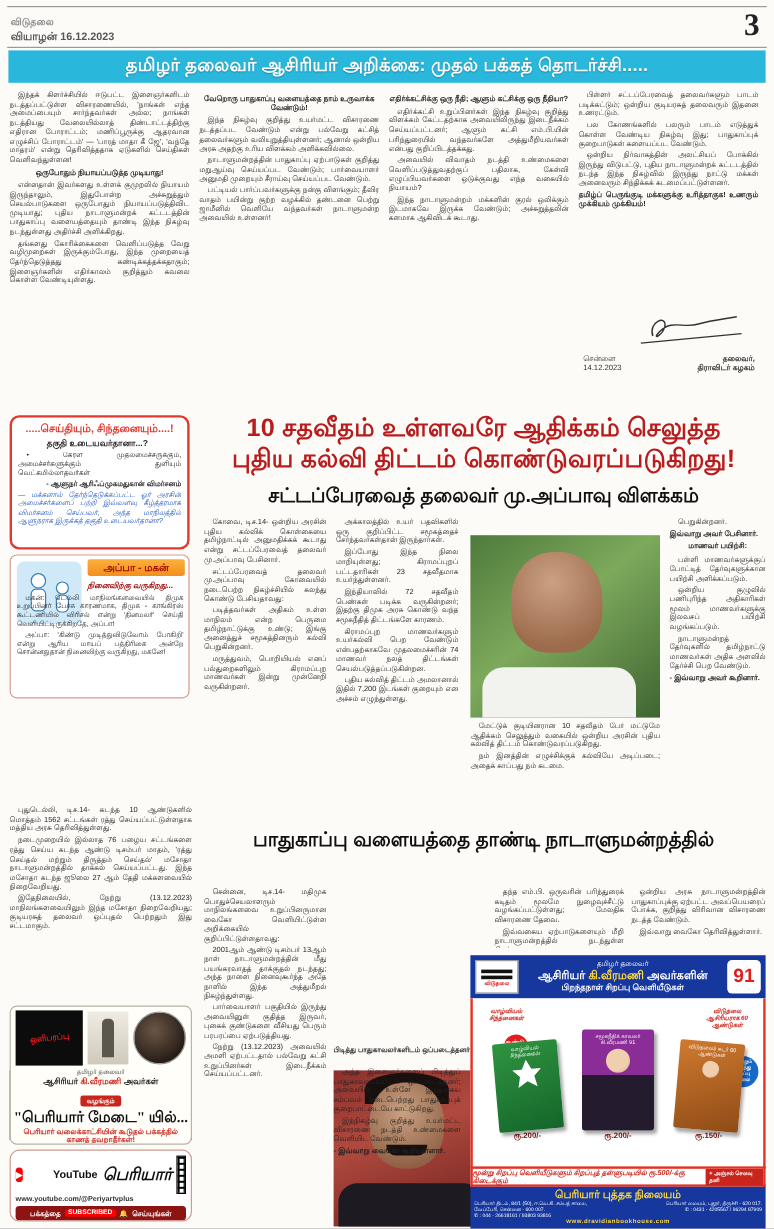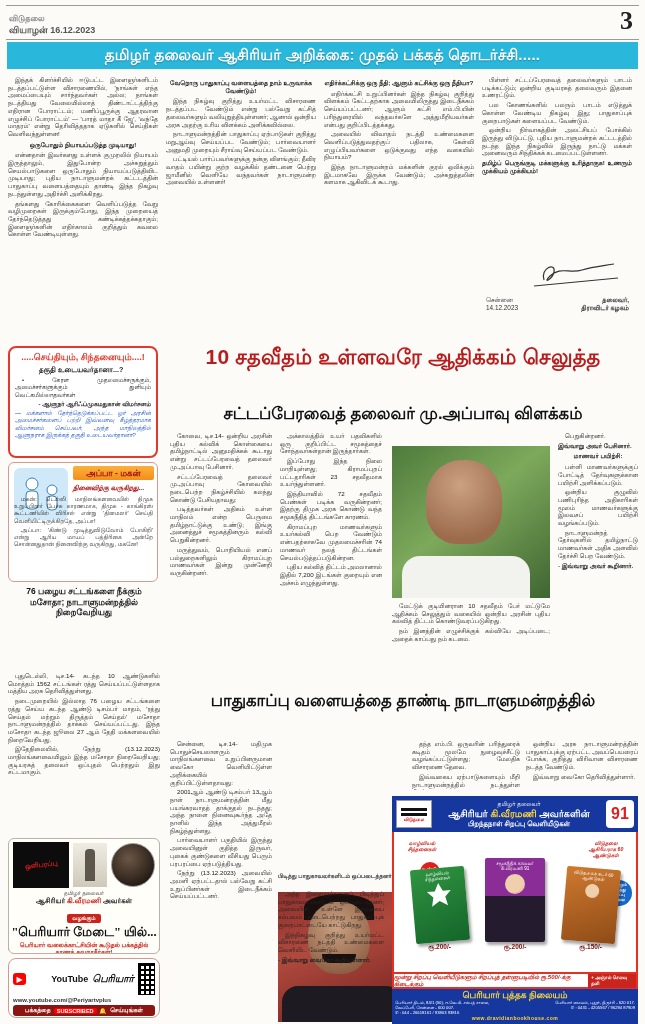--- a/index.html
+++ b/index.html
@@ -49,21 +49,21 @@
   .medai .l2{font-size:7px;font-weight:800;color:#222;}
   .medai .l2 b{color:#c9251c;}
   .medai .badge{display:inline-block;background:#c9251c;color:#fff;font-size:5.4px;font-weight:700;padding:1px 5px;border-radius:2px;margin:2px 0;}
   .medai .big{font-family:"Liberation Serif","DejaVu Serif",serif;font-weight:800;font-size:12.5px;color:#111;}
   .medai .note{color:#c9251c;font-weight:700;font-size:6.2px;line-height:7.4px;padding:0 6px 3px;}
   
   .ytbox{position:absolute;left:8px;width:152px;border:1px solid #cf9a8e;border-radius:8px;background:#fff;box-sizing:border-box;padding:4px;overflow:hidden;}
   .ytrow{display:flex;align-items:center;gap:4px;}
   .ytlogo{width:26px;height:12px;background:#ff0000;border-radius:3px;display:flex;align-items:center;justify-content:center;color:#fff;font-size:8px;}
   .ytword{font-weight:800;font-size:9px;color:#111;margin-left:21px;}
-  .ytchan{font-weight:800;font-size:10px;color:#111;font-style:italic;}
+  .ytchan{font-weight:800;font-size:14px;color:#111;font-style:italic;}
   .qr{margin-left:auto;width:30px;height:30px;background:
       linear-gradient(90deg,#000 2px,transparent 2px) 0 0/5px 5px,
       linear-gradient(#000 2px,transparent 2px) 0 0/5px 5px,#fff;border:1px solid #000;}
   .yturl{font-size:6px;font-weight:700;color:#333;margin-top:2px;}
   .ytsub{margin-top:2px;background:#8c1513;border-radius:3px;color:#fff;font-size:6px;font-weight:700;
          display:flex;align-items:center;justify-content:center;gap:3px;padding:2px;}
   .ytsub .btn{background:#ff0000;color:#fff;border-radius:2px;padding:0 3px;font-size:5.6px;}
   
   .ad{position:absolute;left:392px;top:796px;width:246px;height:222px;box-sizing:border-box;}
   .ad-head{height:36px;background:#15379e;display:flex;align-items:center;gap:4px;padding:2px 4px;box-sizing:border-box;}
@@ -165,20 +165,21 @@
   <div class="abs signoff" style="left:486px;top:296px">
     <div>சென்னை</div>
     <div>14.12.2023</div>
   </div>
   <div class="abs signoff role" style="right:16px;top:296px;text-align:right;font-weight:700">
     <div>தலைவர்,</div>
     <div>திராவிடர் கழகம்</div>
   </div>
 
   <div class="hl-red" style="top:344px">10 சதவீதம் உள்ளவரே ஆதிக்கம் செலுத்த</div>
+  <div class="hl-red" style="top:370px">புதிய கல்வி திட்டம் கொண்டுவரப்படுகிறது!</div>
   <div class="hl-sub" style="top:404px">சட்டப்பேரவைத் தலைவர் மு.அப்பாவு விளக்கம்</div>
 
   <div class="col" style="left:170px;top:432px;width:102px;height:252px">
       <p class="para p-n">கோவை, டிச.14- ஒன்றிய அரசின் புதிய கல்விக் கொள்கையை தமிழ்நாட்டில் அனுமதிக்கக் கூடாது என்று சட்டப்பேரவைத் தலைவர் மு.அப்பாவு பேசினார்.</p>
       <p class="para p-n">சட்டப்பேரவைத் தலைவர் மு.அப்பாவு கோவையில் நடைபெற்ற நிகழ்ச்சியில் கலந்து கொண்டு பேசியதாவது:</p>
       <p class="para p-n">படித்தவர்கள் அதிகம் உள்ள மாநிலம் என்ற பெருமை தமிழ்நாட்டுக்கு உண்டு; இங்கு அனைத்துச் சமூகத்தினரும் கல்வி பெறுகின்றனர்.</p>
       <p class="para p-n">மருத்துவம், பொறியியல் எனப் பல்துறைகளிலும் கிராமப்புற மாணவர்கள் இன்று முன்னேறி வருகின்றனர்.</p>
     </div>
   <div class="col" style="left:280px;top:432px;width:102px;height:252px">
       <p class="para p-n">அக்காலத்தில் உயர் பதவிகளில் ஒரு குறிப்பிட்ட சமூகத்தைச் சேர்ந்தவர்கள்தான் இருந்தார்கள்.</p>
@@ -254,21 +255,20 @@
         <rect x="33" y="28" width="10" height="14" rx="4" fill="#fff" stroke="#3a7fb5"></rect>
       </svg>
     </div>
     <div class="appa-note">நினைவிற்கு வருகிறது...</div>
     <div class="appa-dial">
         <p class="para p-n">மகன்: டெல்லி மாநிலங்களவையில் திமுக உறுப்பினர் பேச்சு காரணமாக, திமுக - காங்கிரஸ் கூட்டணியில் விரிசல் என்று 'தினமலர்' செய்தி வெளியிட்டிருக்கிறதே, அப்பா!</p>
         <p class="para p-n">அப்பா: 'கிண்டு முடித்துவிடுவோம் போகிறி' என்று ஆரிய மாயப் பத்திரிகை அன்றே சொன்னதுதான் நினைவிற்கு வருகிறது, மகனே!</p>
       </div>
   </div>
 
-  <div class="laws-head" style="top:586px">76 பழைய சட்டங்களை நீக்கும் மசோதா; நாடாளுமன்றத்தில் நிறைவேறியது</div>
   <div class="photo parl" style="left:8px;top:610px;width:152px;height:58px">
     <div class="bld"></div>
       <div class="core"></div>
   </div>
   <div class="col" style="left:8px;top:672px;width:152px;height:162px">
       <p class="para p-n">புதுடெல்லி, டிச.14- கடந்த 10 ஆண்டுகளில் மொத்தம் 1562 சட்டங்கள் ரத்து செய்யப்பட்டுள்ளதாக மத்திய அரசு தெரிவித்துள்ளது.</p>
       <p class="para p-n">நடைமுறையில் இல்லாத 76 பழைய சட்டங்களை ரத்து செய்ய கடந்த ஆண்டு டிசம்பர் மாதம், 'ரத்து செய்தல் மற்றும் திருத்தம் செய்தல்' மசோதா நாடாளுமன்றத்தில் தாக்கல் செய்யப்பட்டது. இந்த மசோதா கடந்த ஜூலை 27 ஆம் தேதி மக்களவையில் நிறைவேறியது.</p>
       <p class="para p-n">இதேநிலையில், நேற்று (13.12.2023) மாநிலங்களவையிலும் இந்த மசோதா நிறைவேறியது; குடியரசுத் தலைவர் ஒப்புதல் பெற்றதும் இது சட்டமாகும்.</p>
     </div>
 

